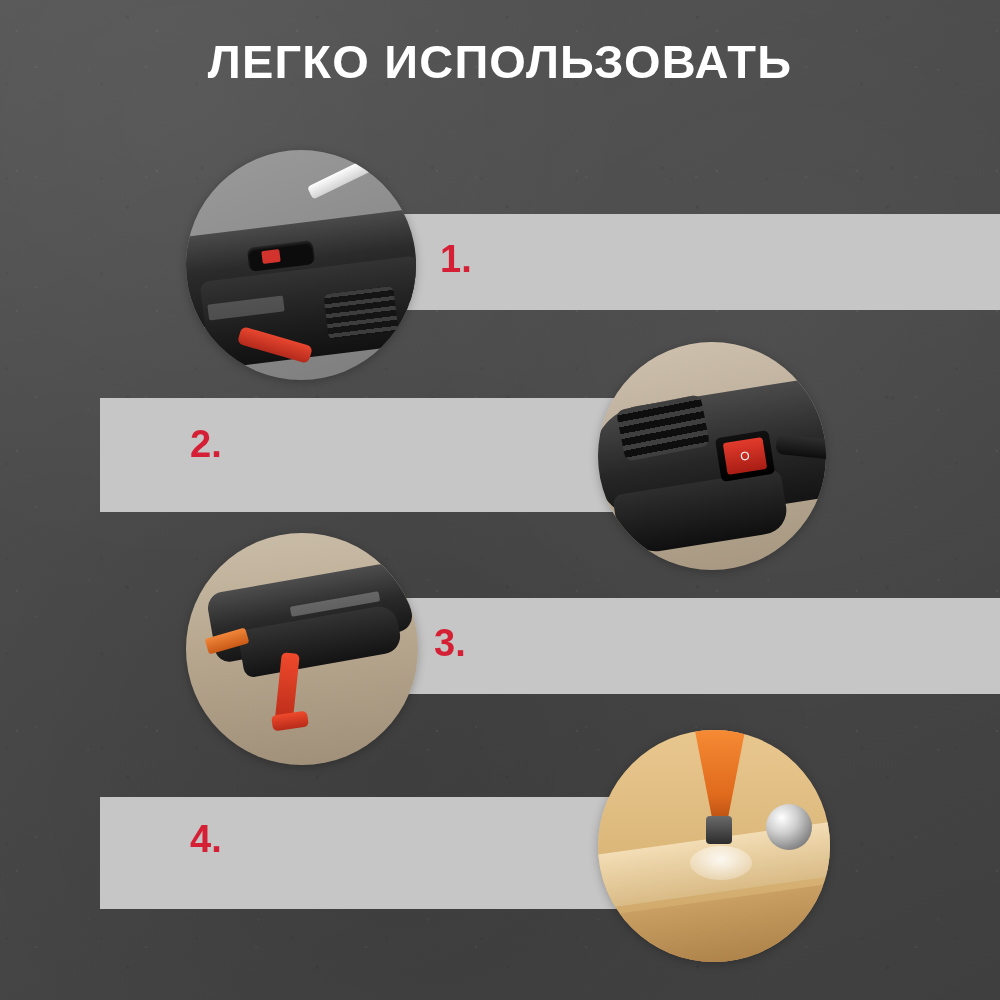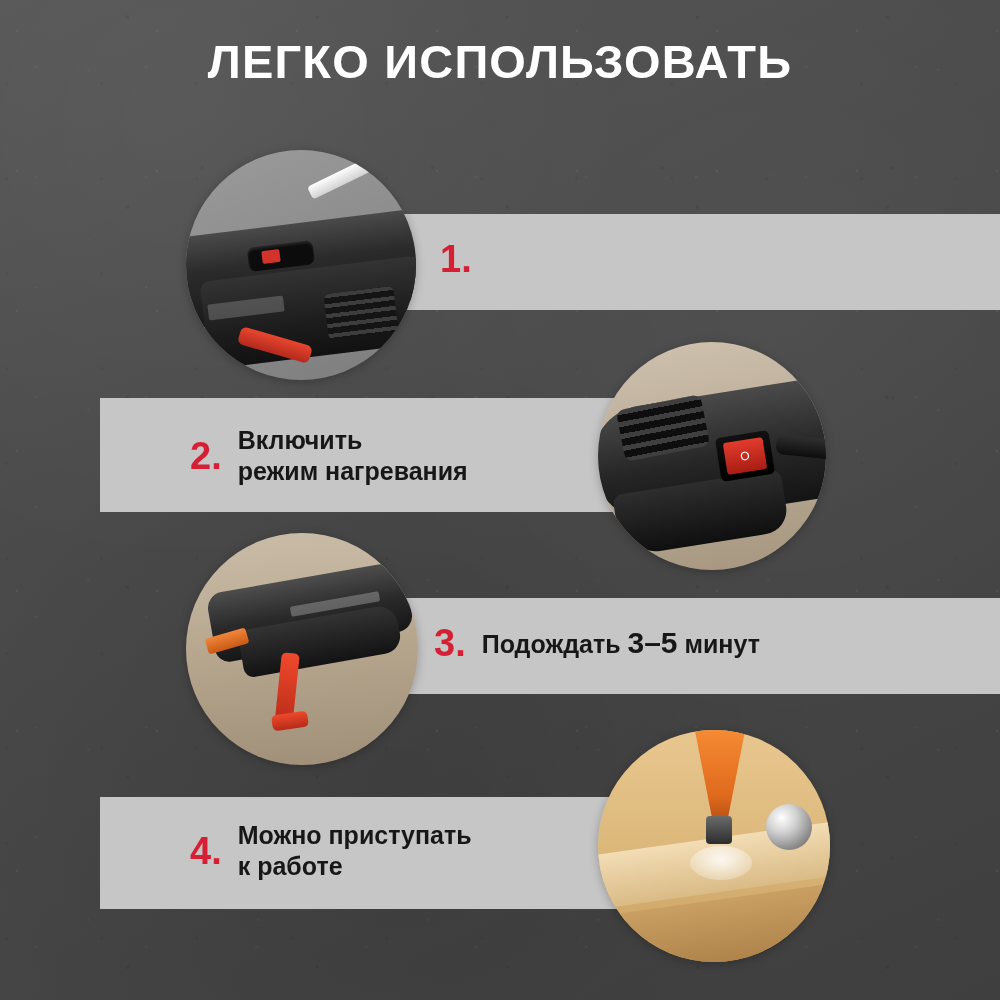--- a/index.html
+++ b/index.html
@@ -373,50 +373,45 @@
       <div class="p2-foot"></div>
       <div class="p2-vents"></div>
       <div class="p2-cord"></div>
       <div class="p2-switch">
         <div class="p2-rocker">O</div>
       </div>
     </div>
   </div>
   <div class="step-text st2">
     <span class="step-num">2.</span>
-    <span class="step-label">Включить
-режим нагревания</span>
   </div>
 
   <div class="circle c3">
     <div class="ph">
       <div class="p3-bg"></div>
       <div class="p3-body"></div>
       <div class="p3-body2"></div>
       <div class="p3-text"></div>
       <div class="p3-nozzle"></div>
       <div class="p3-stand"></div>
       <div class="p3-stand2"></div>
     </div>
   </div>
   <div class="step-text st3">
     <span class="step-num">3.</span>
-    <span class="step-label"><span>Подождать </span><span class="big">3–5</span><span> минут</span></span>
   </div>
 
   <div class="circle c4">
     <div class="ph">
       <div class="p4-bg"></div>
       <div class="p4-plank"></div>
       <div class="p4-plank2"></div>
       <div class="p4-ball"></div>
       <div class="p4-nozzle"></div>
       <div class="p4-tip"></div>
       <div class="p4-glue"></div>
     </div>
   </div>
   <div class="step-text st4">
     <span class="step-num">4.</span>
-    <span class="step-label">Можно приступать
-к работе</span>
   </div>
 
 </div>
 
 </body></html>

